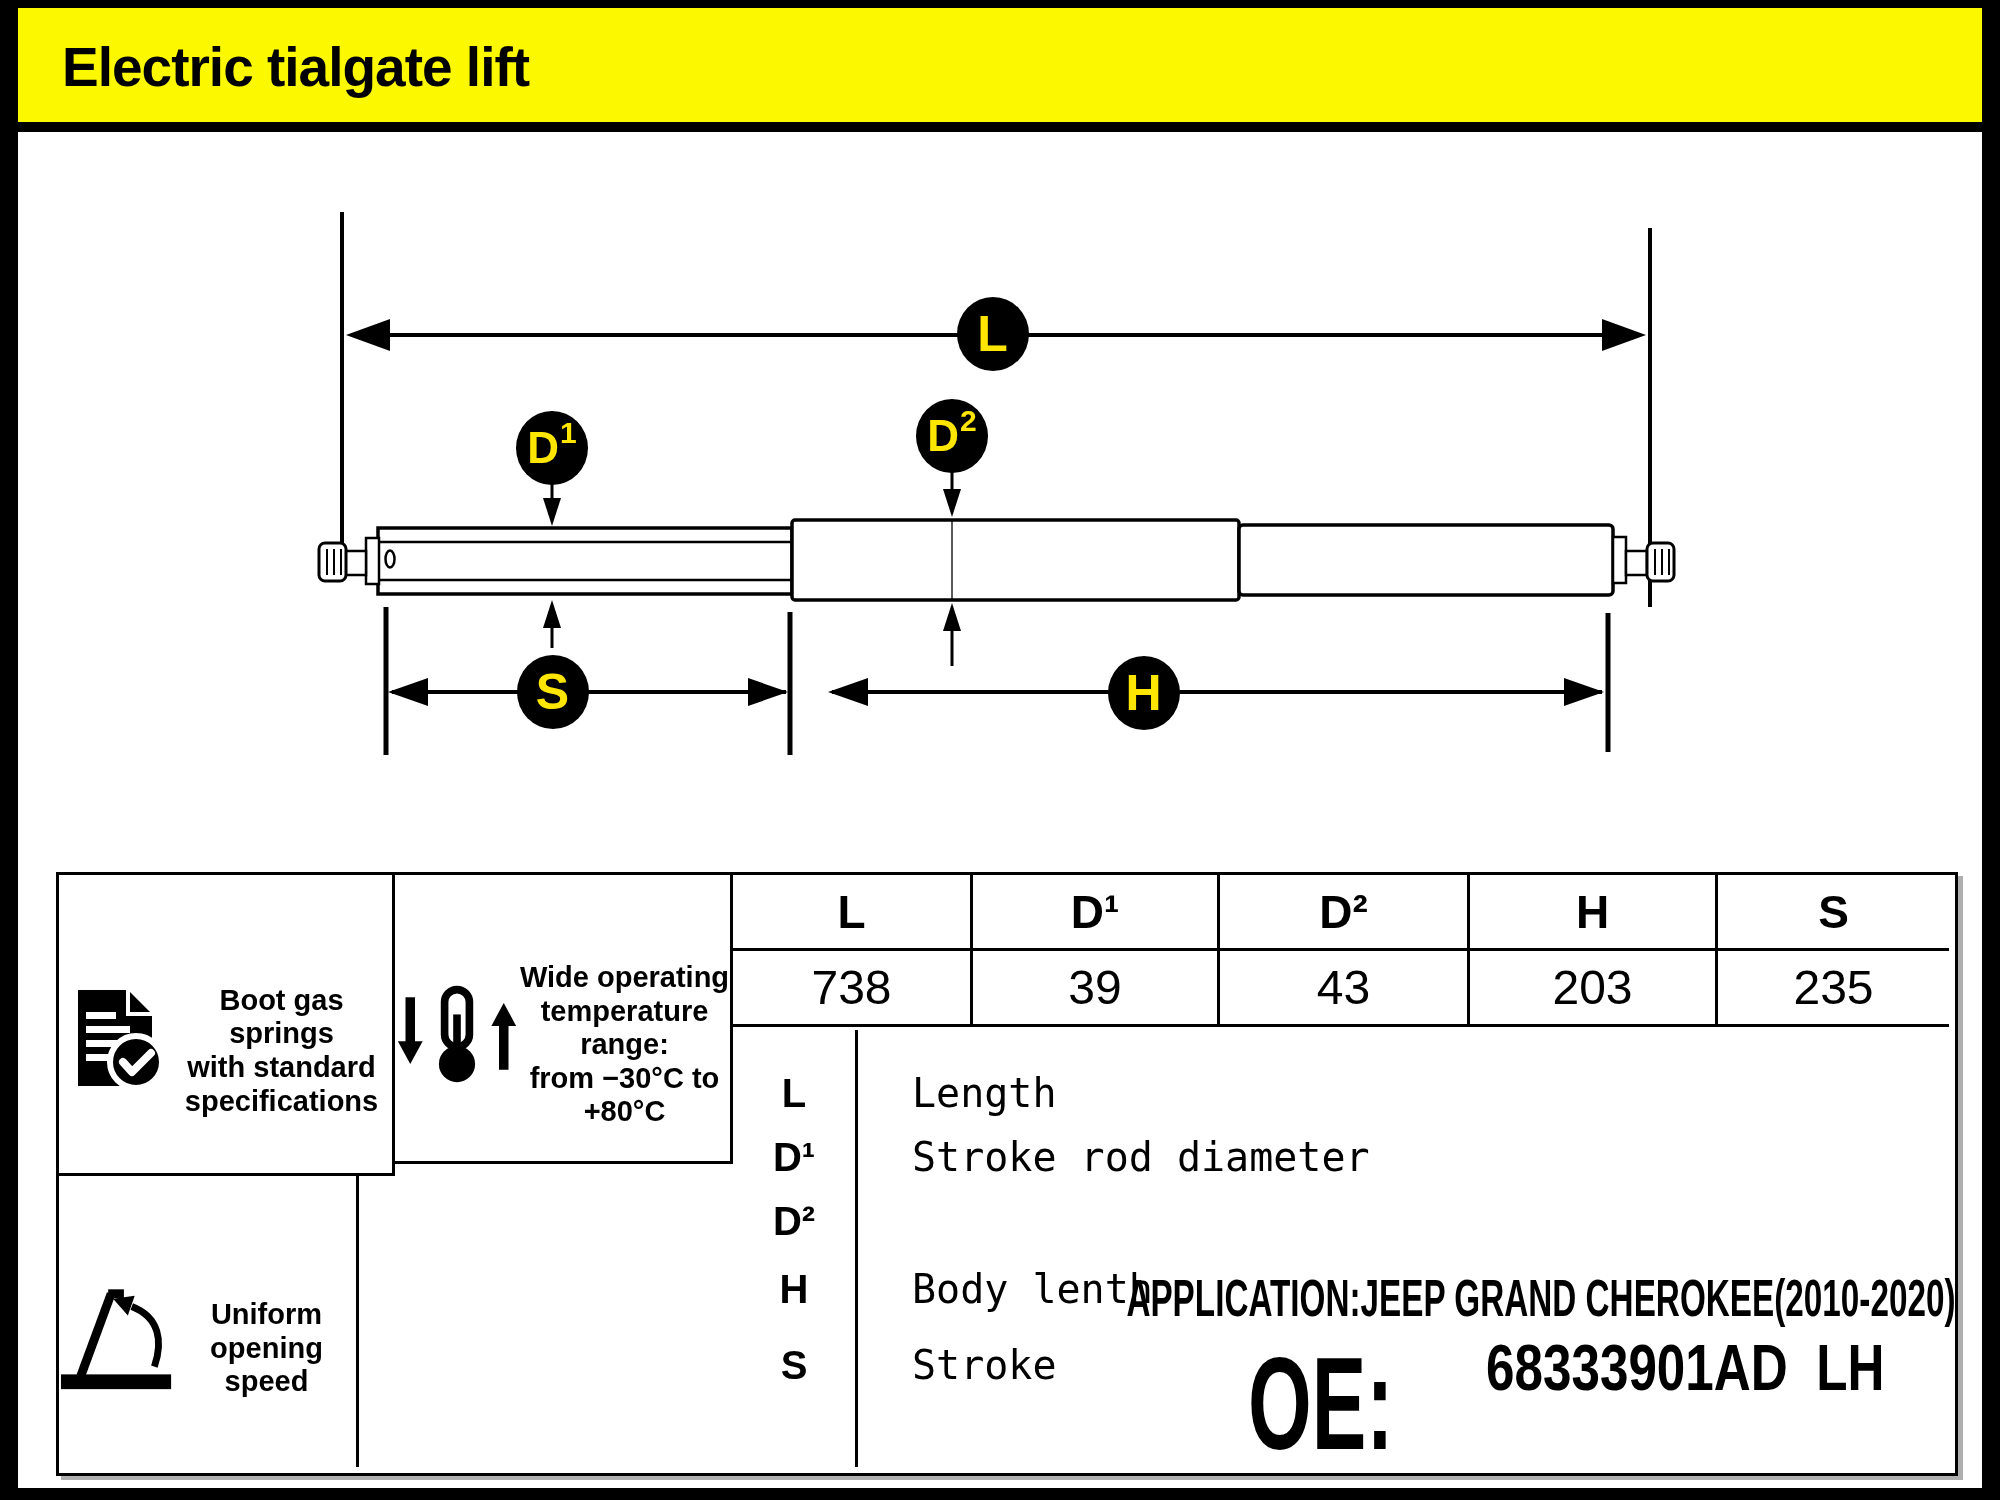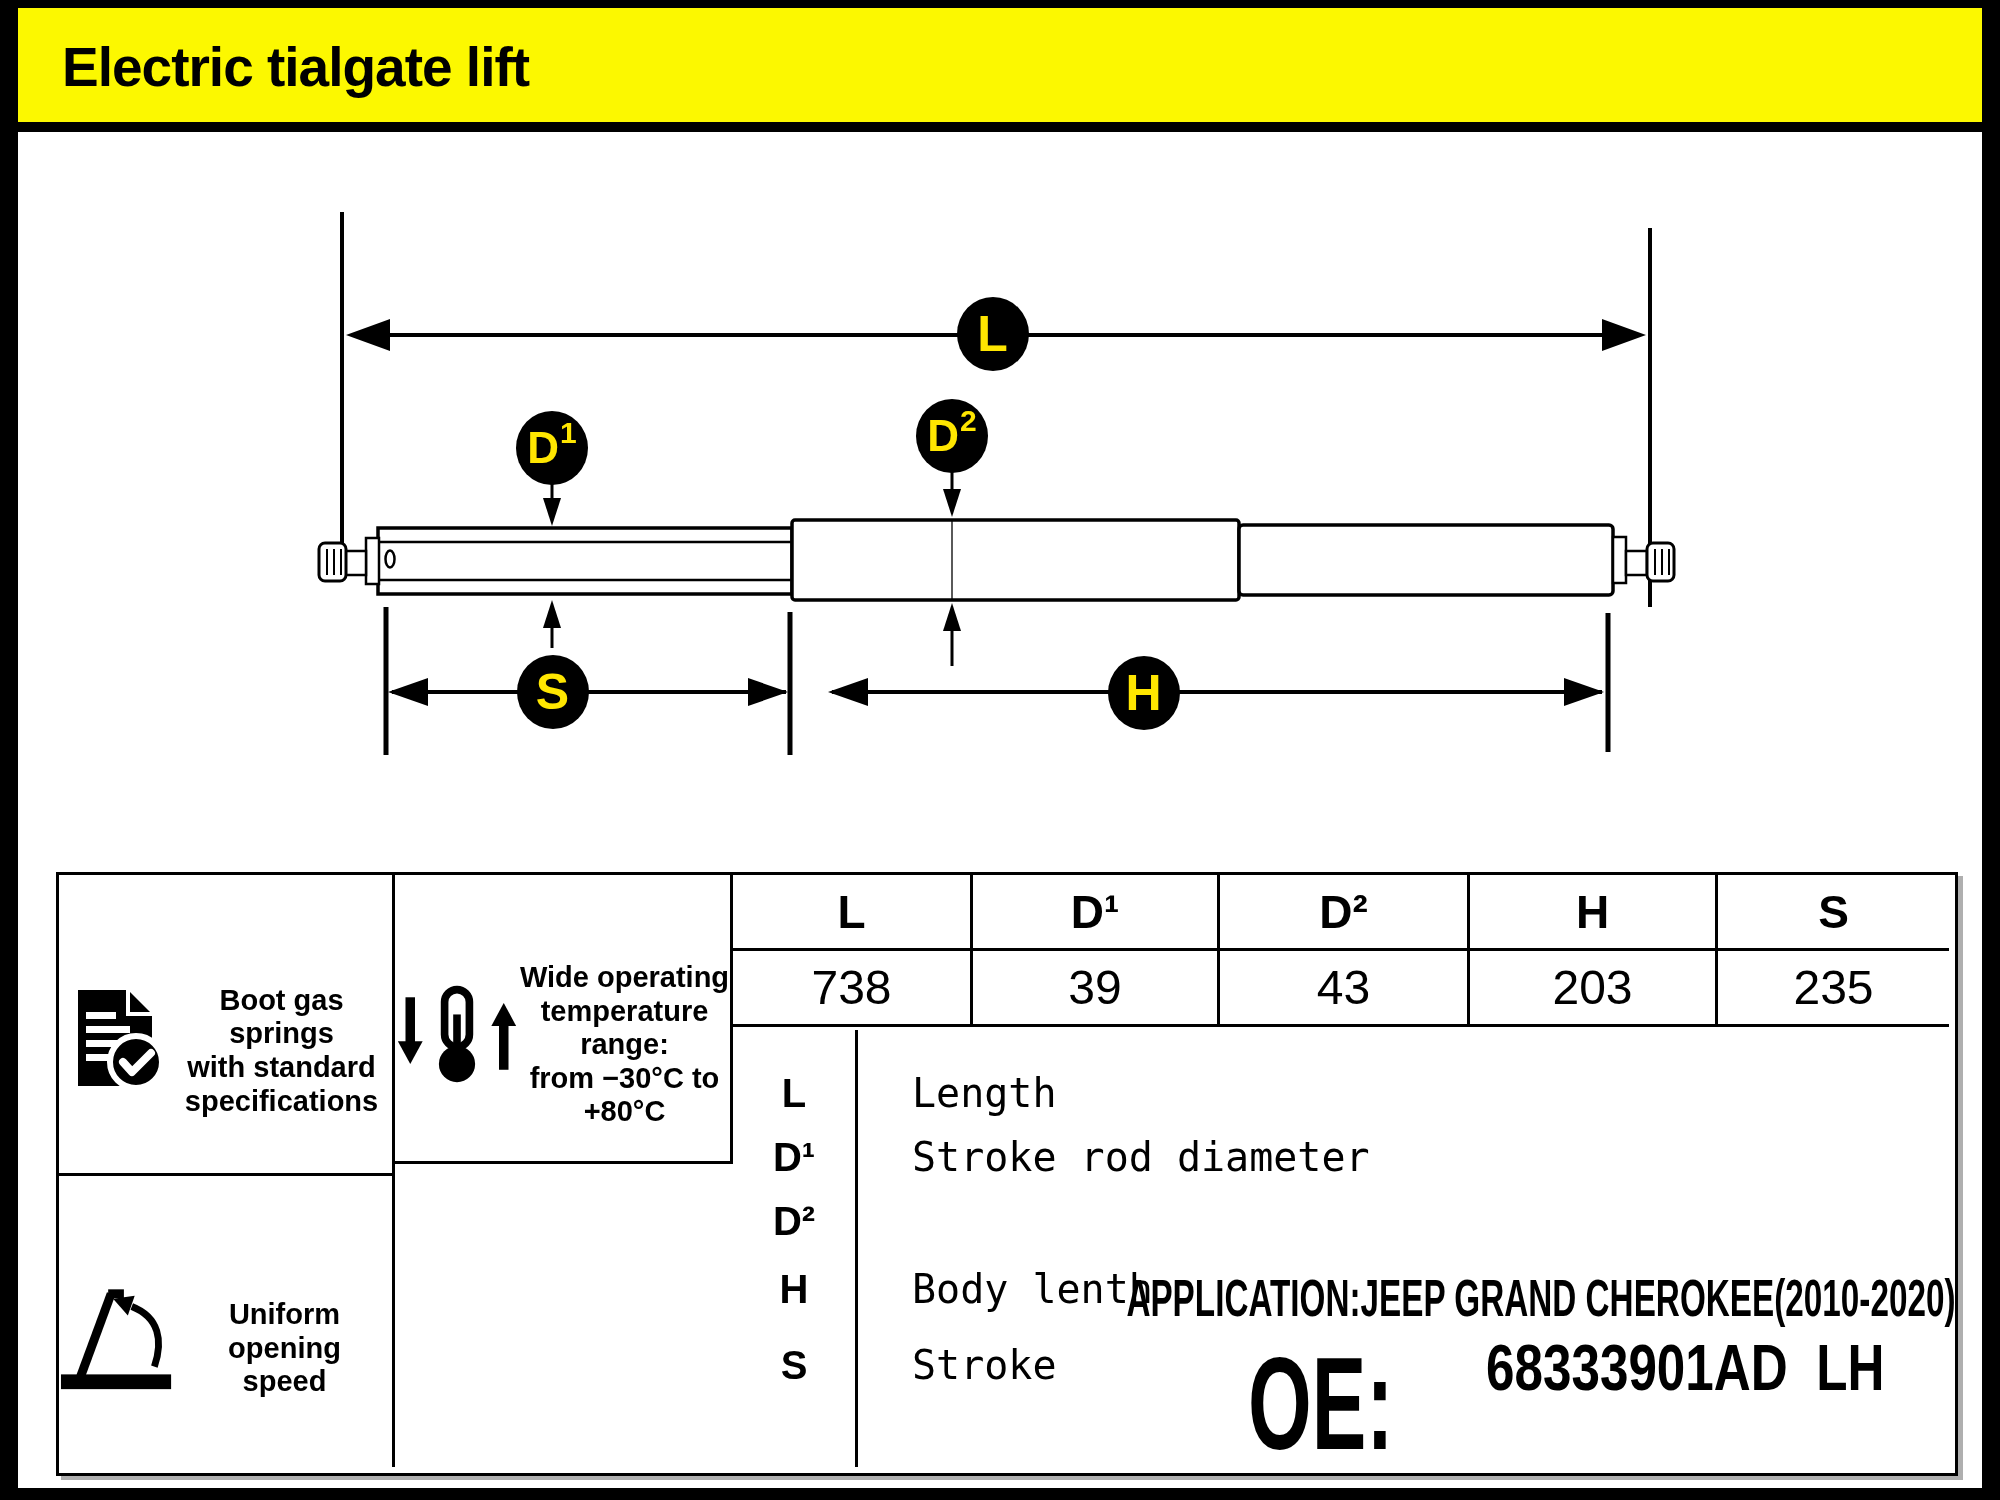--- a/index.html
+++ b/index.html
@@ -37,21 +37,21 @@
   #lbl-H{left:1108px;top:656px;}
 
   
   .big-table{
     position:absolute;left:56px;top:872px;width:1896px;height:598px;
     border:3px solid #000;background:#fff;box-shadow:5px 4px 0 rgba(110,110,110,0.55);
   }
   .cell{position:absolute;box-sizing:border-box;}
   #cell-f0{left:0;top:0;width:336px;height:301px;border-right:3px solid #000;border-bottom:3px solid #000;}
   #cell-f1{left:336px;top:0;width:338px;height:289px;border-right:3px solid #000;border-bottom:3px solid #000;}
-  #cell-f2{left:0;top:301px;width:336px;height:291px;border-right:3px solid #000;justify-content:space-between;}
+  #cell-f2{left:0;top:301px;width:300px;height:291px;border-right:3px solid #000;justify-content:space-between;}
   #cell-f3{left:336px;top:301px;width:338px;height:291px;border-right:3px solid #000;}
   .feature-cell{display:flex;flex-direction:row;align-items:center;justify-content:flex-start;padding-top:32px;}
   .feature-icon{flex:0 0 auto;}
   .feature-caption{
     margin-top:22px;font-size:29px;font-weight:bold;line-height:1.16;
     text-align:center;white-space:pre-line;
   }
 
   .spec-area{position:absolute;left:674px;top:0;width:1216px;height:592px;}
   .spec-row{display:flex;width:1216px;box-sizing:border-box;}

